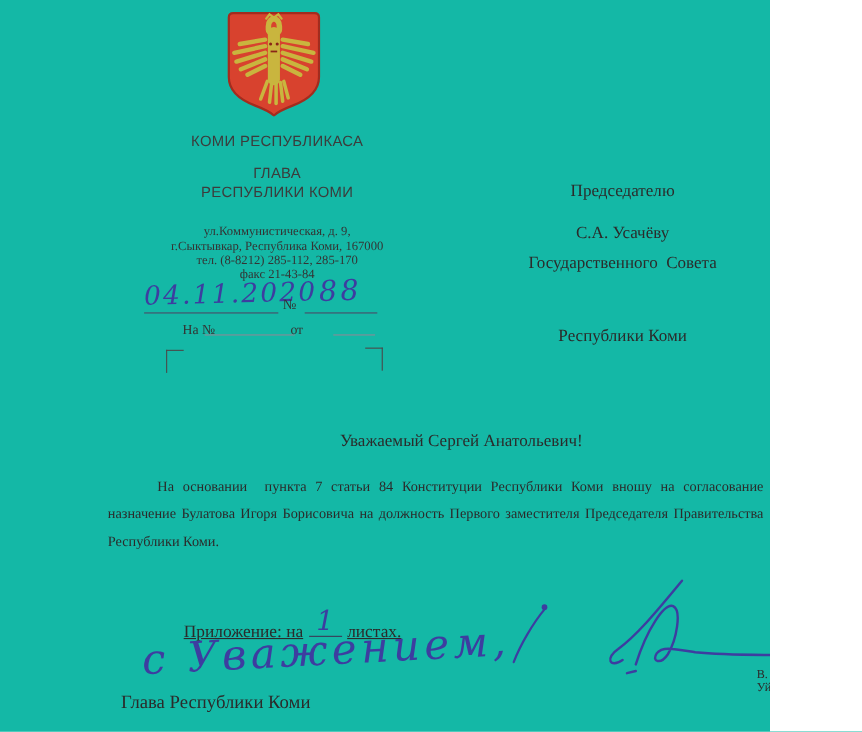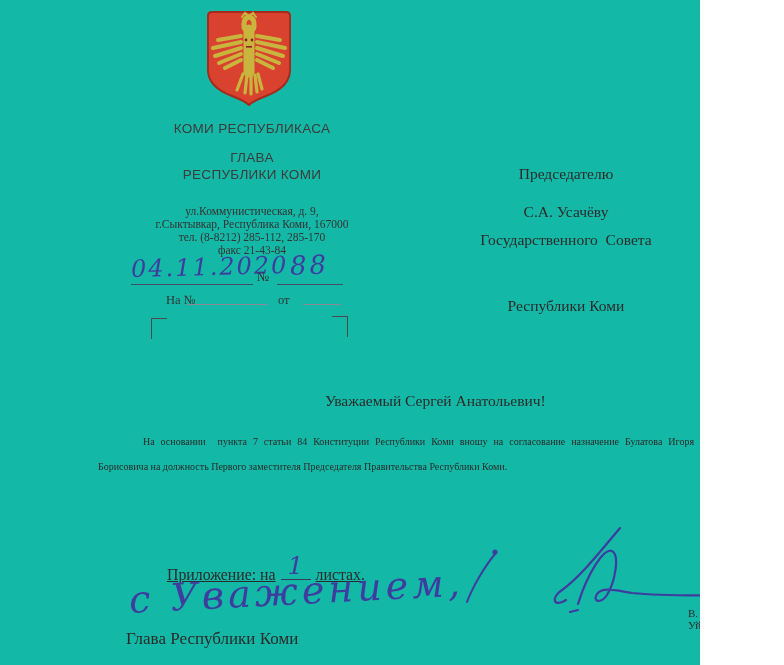--- a/index.html
+++ b/index.html
@@ -24,50 +24,50 @@
   
   .hw{font-family:"DejaVu Serif","Liberation Serif",serif;font-style:italic;color:#3d3da0;}
   .hw-date{left:131px;top:253px;font-size:24px;letter-spacing:2px;transform:rotate(-1.5deg);}
   .u{border-bottom:1.2px solid #4a4a66;}
   .u-date{left:131px;top:262px;width:122px;height:22px;}
   .no-sign{left:257px;top:269px;font-size:13px;color:#333;}
   .u-num{left:277px;top:262px;width:66px;height:22px;}
   .hw-num{left:290px;top:250px;font-size:26px;letter-spacing:3px;transform:rotate(-2deg);}
   .reply-row{left:154px;top:293px;font-size:12.5px;color:#333;margin-left:12px;}
   .u-reply1{left:186px;top:284px;width:82px;height:20px;border-color:#8a8a96;}
-  .reply-ot{left:278px;top:293px;font-size:12.5px;color:#333;}
+  .reply-ot{left:264px;top:293px;font-size:12.5px;color:#333;}
   .u-reply2{left:303px;top:284px;width:38px;height:20px;border-color:#8a8a96;}
 
   
   .bracket{width:15px;height:20px;border-top:1.6px solid #4a4a4a;}
   .bracket-left{left:151px;top:318px;border-left:1.6px solid #4a4a4a;}
   .bracket-right{left:332px;top:316px;border-right:1.6px solid #4a4a4a;}
 
   
   .recipient{left:460px;top:119px;width:212px;font-size:15.5px;line-height:22px;white-space:pre-wrap;}
   .recipient-name{left:460px;top:203px;width:212px;font-size:15.5px;}
 
   
-  .salutation{left:325px;top:392px;font-size:15.5px;}
+  .salutation{left:309px;top:392px;font-size:15.5px;}
   .body-par{
     left:98px;top:430px;width:596px;margin:0;
-    font-size:10px;line-height:24.8px;
+    font-size:13px;line-height:24.8px;
     text-align:justify;text-indent:45px;white-space:pre-wrap;
   }
 
   
   .attachment{left:167px;top:566px;font-size:15.8px;text-decoration:underline;}
   .att-underline{display:inline-block;width:30px;height:1px;border-bottom:1.2px solid #3a3a58;margin:0 5px;position:relative;vertical-align:baseline;}
   .hw-one{position:absolute;left:7px;top:-27px;font-size:25px;}
 
   
   .hw-regards{left:128px;top:578px;font-size:38px;letter-spacing:4px;transform:rotate(-3deg);transform-origin:left top;white-space:nowrap;}
   .pen-tick{left:455px;top:538px;}
   .sig{left:542px;top:524px;}
-  .signer-title{left:110px;top:629px;font-size:17px;margin-left:16px;}
+  .signer-title{left:110px;top:629px;font-size:17px;}
   .signer-name{left:688px;top:607px;font-size:11px;}
 </style>
 </head>
 <body>
 
 <div class="page">
 
   <svg class="abs emblem" width="86" height="96" viewBox="0 0 86 96">
     <path d="M6,2 L80,2 Q84,2 84,6 L84,60 Q84,77 60,86 Q47,91 43,95 Q39,91 26,86 Q2,77 2,60 L2,6 Q2,2 6,2 Z" stroke="#a32c1e" stroke-width="2" fill="#d8422e"></path>
     <g fill="none" stroke-linecap="round" stroke="#c9b53e">

